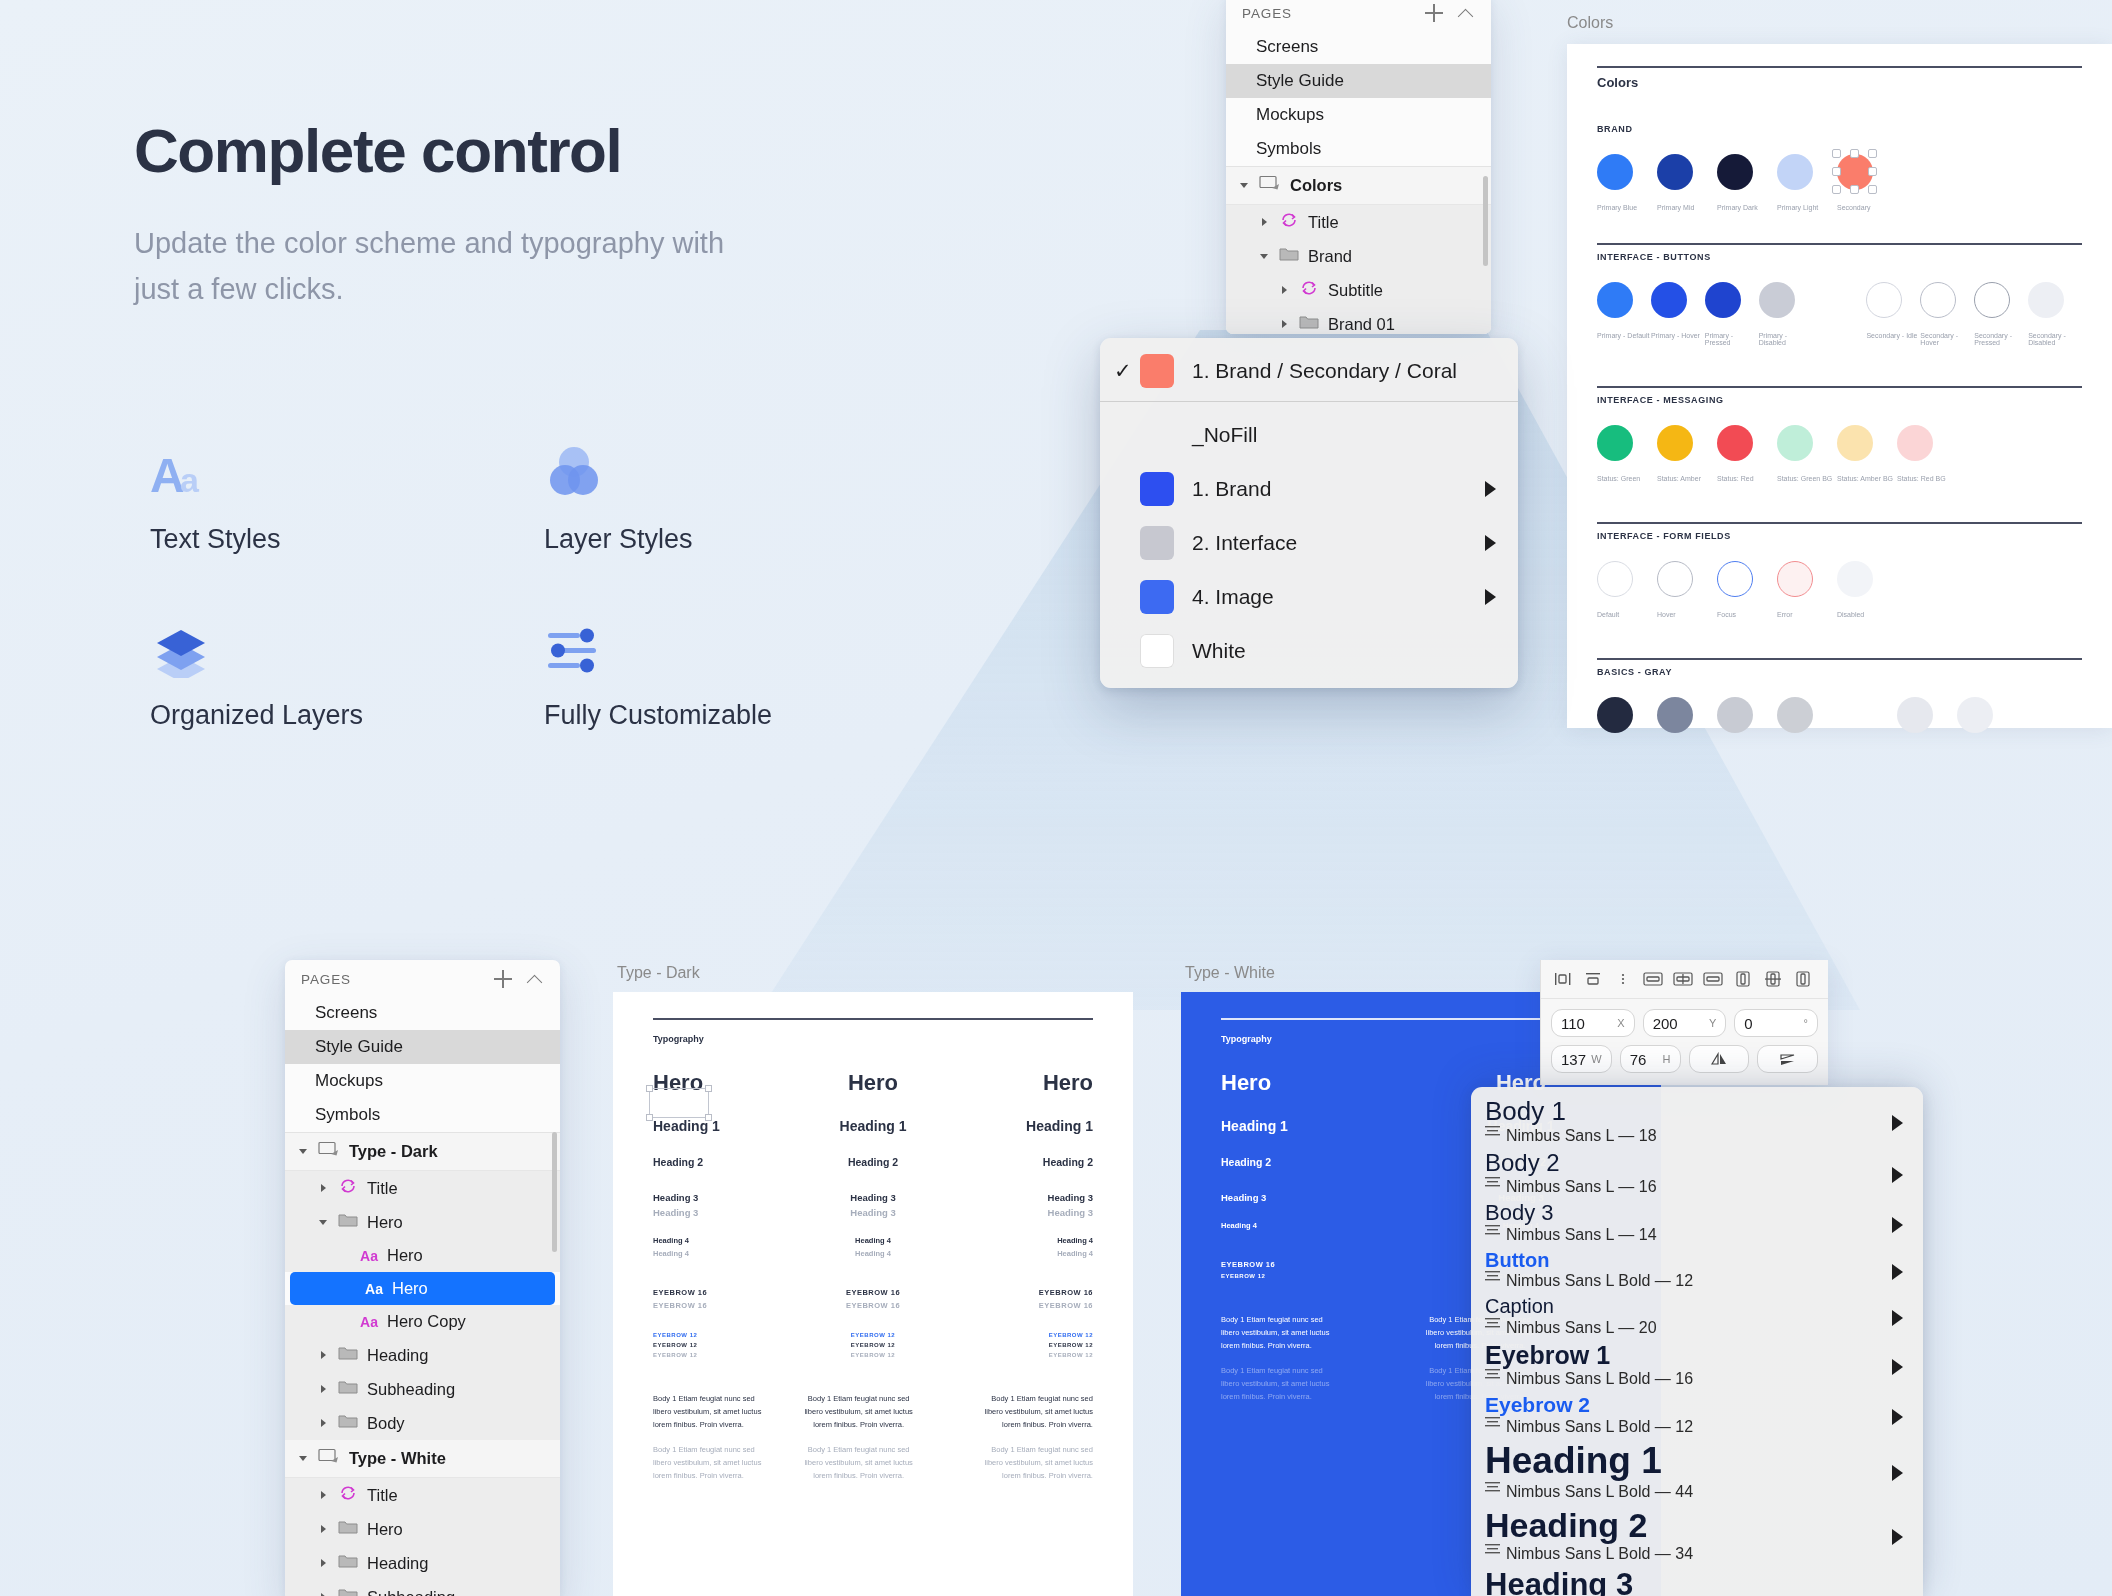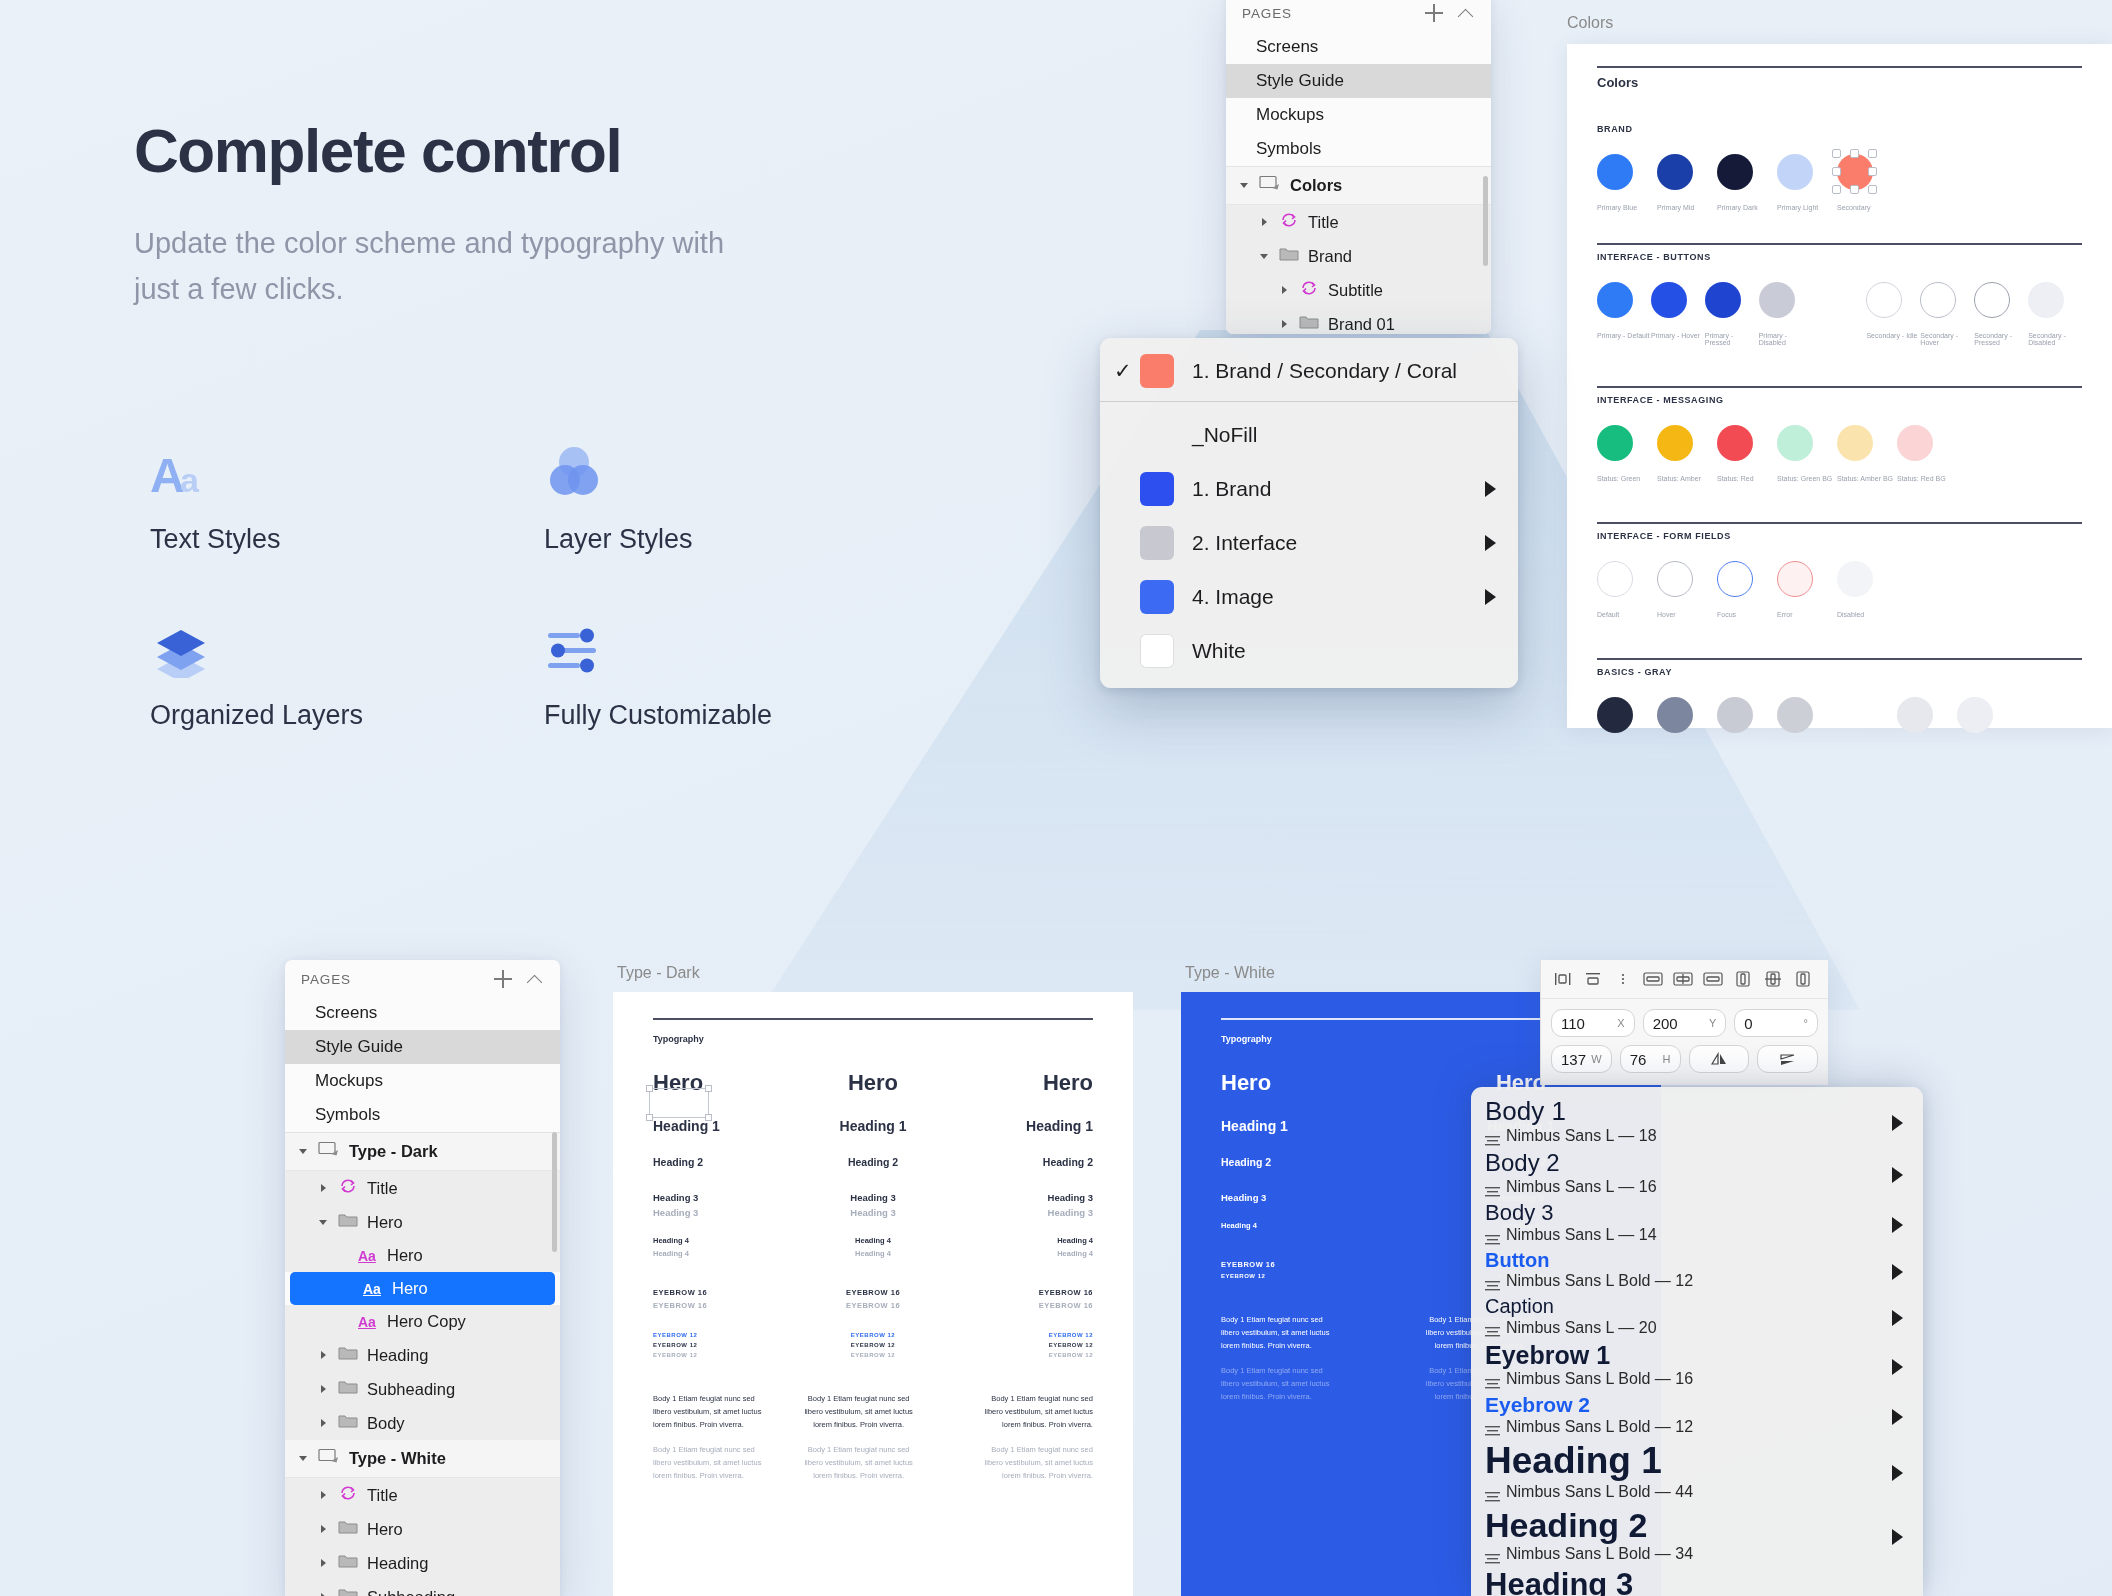--- a/index.html
+++ b/index.html
@@ -81,21 +81,21 @@
     background: #f5f5f5; border-bottom: 1px solid #e6e6e6;
   }
   .layer-row {
     display: flex; align-items: center; gap: 9px;
     padding: 7px 12px; font-size: 16.5px; color: #1d1d1f;
     background: #ededed;
   }
   .layer-row.sel { background: #1473ff; color: #fff; border-radius: 5px; margin: 0 5px; }
   .ico-sym { width: 20px; height: 16px; flex: 0 0 auto; }
   .ico-folder { width: 20px; height: 16px; flex: 0 0 auto; }
-  .ico-aa { font-size: 14px; color: #d13ad1; font-weight: 600; width: 20px; flex: 0 0 auto; text-align:left;text-decoration:underline;}
+  .ico-aa { font-size: 14px; color: #d13ad1; font-weight: 600; width: 20px; flex: 0 0 auto; text-align:right;}
   .layer-row.sel .ico-aa { color: #fff; }
   .ico-artboard { width: 22px; height: 17px; flex: 0 0 auto; }
 
   
   .colormenu {
     position: absolute; left: 1100px; top: 338px; width: 418px;
     background: rgba(240,240,240,.97);
     border-radius: 11px;
     box-shadow: 0 20px 56px rgba(40,60,100,.26), 0 3px 10px rgba(40,60,100,.14);
     padding: 6px 0 10px 0;
@@ -114,21 +114,21 @@
   
   .typemenu {
     position: absolute; left: 1471px; top: 1087px; width: 452px; height: 509px;
     background: rgba(238,238,238,.97);
     border-radius: 11px 11px 0 0;
     box-shadow: 0 -6px 40px rgba(40,60,100,.2), 0 3px 14px rgba(40,60,100,.14);
     padding: 10px 0 0 0; overflow: hidden;
   }
   .tm-item { position: relative; padding: 0 14px 3px 14px; }
   .tm-name { color: #101a35; line-height: 1.12; }
-  .tm-meta { font-size: 16px; color: #2a2a2a; display: flex; align-items: flex-end; gap: 6px; line-height: 1.3; }
+  .tm-meta { font-size: 16px; color: #2a2a2a; display: flex; align-items: flex-start; gap: 6px; line-height: 1.3; }
   .tm-arrow {
     position: absolute; right: 20px; top: 50%; transform: translateY(-50%);
     width: 0; height: 0; border-left: 11px solid #1d1d1f;
     border-top: 8px solid transparent; border-bottom: 8px solid transparent;
   }
   .lines-ico { width: 15px; height: 11px; flex: 0 0 auto; }
 
   
   .colors-board { position: absolute; left: 1545px; top: 0; width: 567px; height: 728px; }
   .board-name { font-size: 16px; color: #8a8a8a; padding: 14px 0 10px 22px; }

